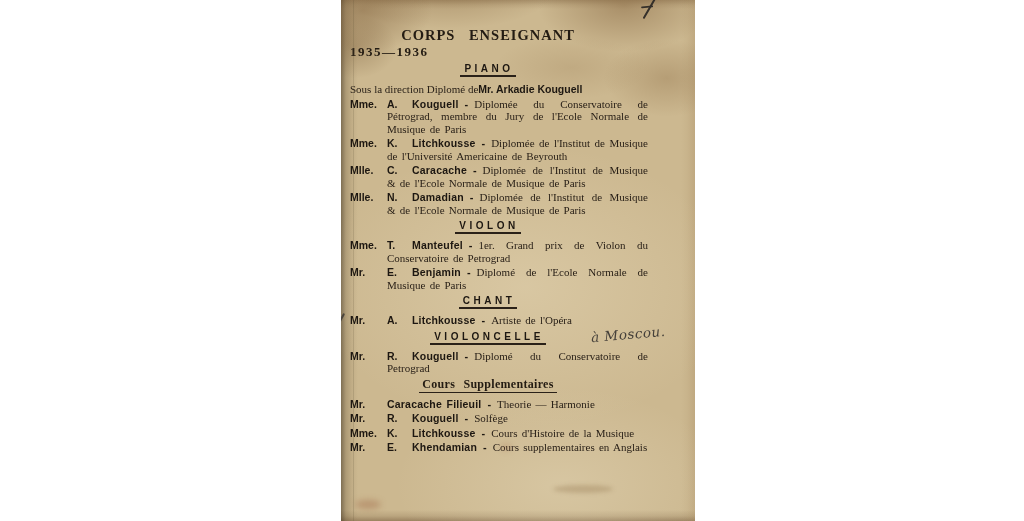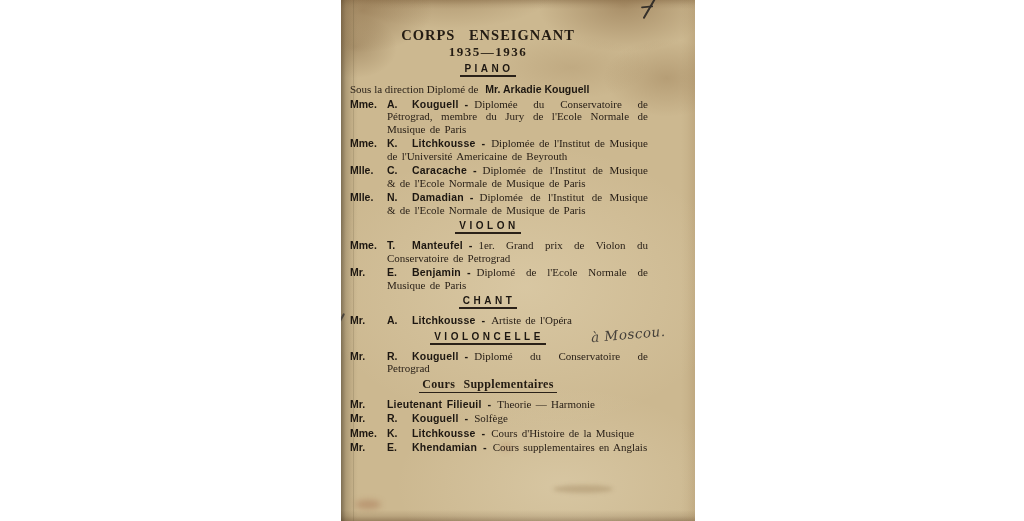--- a/index.html
+++ b/index.html
@@ -30,39 +30,39 @@
   .content{
     position:absolute;left:9px;top:0;width:298px;padding-top:27px;
     font-size:11px;line-height:12.5px;
   }
   .doc-title{
     text-align:center;margin:0 22px 1px 0;
     font:bold 14.5px/16px "Liberation Serif",serif;
     letter-spacing:1px;word-spacing:9px;color:#241c13;
   }
   .doc-years{
-    text-align:center;margin:0 22px 2px 0;
+    text-align:left;margin:0 22px 2px 0;
     font:bold 13px/15px "Liberation Serif",serif;letter-spacing:1.5px;color:#241c13;
   }
   .head-row{text-align:center;margin:1px 22px 5px 0;line-height:14px}
   .head-row.piano-row{margin-bottom:6px}
   .sec-head{
     display:inline-block;
     font:bold 10px/11px "Liberation Sans",sans-serif;
     letter-spacing:3.5px;padding:0 2px 1px 4px;
     border-bottom:2px solid #2a2118;color:#1d1711;text-align:center;
   }
   .cours-head{
     display:inline-block;
     font:bold 12px/13px "Liberation Serif",serif;
     word-spacing:5px;letter-spacing:.3px;padding:0 3px 1px;
     border-bottom:1.5px solid #2a2118;color:#241c13;
   }
   .direction{margin-bottom:2px;white-space:nowrap;color:#2a2118}
-  .dir-name{font:bold 10.5px "Liberation Sans",sans-serif;margin-left:7px;color:var(--name-ink,#1d1711)}
+  .dir-name{font:bold 10.5px "Liberation Sans",sans-serif;color:var(--name-ink,#1d1711)}
   .entry{
     margin-bottom:2px;text-align:justify;
     padding-left:37px;text-indent:-37px;word-spacing:1.5px;
   }
   .pfx,.ini{display:inline-block;text-indent:0;font:bold 10.5px "Liberation Sans",sans-serif;color:var(--name-ink,#1d1711)}
   .pfx{width:37px}
   .ini{width:25px}
   .nm{font:bold 10.5px "Liberation Sans",sans-serif;letter-spacing:.2px;color:var(--name-ink,#1d1711)}
   .sep{font:bold 11px "Liberation Sans",sans-serif;margin:0 6px;color:var(--name-ink,#1d1711)}
   .hand-note{
@@ -115,21 +115,21 @@
     <div class="head-row"><span class="sec-head">CHANT</span></div>
 
     <div class="entry"><span class="pfx">Mr.</span><span class="ini">A.</span><span class="nm">Litchkousse</span><span class="sep">-</span><span class="desc">Artiste de l'Opéra</span></div>
 
     <div class="head-row"><span class="sec-head">VIOLONCELLE</span></div>
 
     <div class="entry"><span class="pfx">Mr.</span><span class="ini">R.</span><span class="nm">Kouguell</span><span class="sep">-</span><span class="desc">Diplomé du Conservatoire de Petrograd</span></div>
 
     <div class="head-row"><span class="cours-head">Cours Supplementaires</span></div>
 
-    <div class="entry"><span class="pfx">Mr.</span><span class="nm">Lieutenant Filieuil</span><span class="sep">-</span><span class="desc">Theorie — Harmonie</span></div>
+    <div class="entry"><span class="pfx">Mr.</span><span class="nm">Caracache Filieuil</span><span class="sep">-</span><span class="desc">Theorie — Harmonie</span></div>
 
     <div class="entry"><span class="pfx">Mr.</span><span class="ini">R.</span><span class="nm">Kouguell</span><span class="sep">-</span><span class="desc">Solfège</span></div>
 
     <div class="entry"><span class="pfx">Mme.</span><span class="ini">K.</span><span class="nm">Litchkousse</span><span class="sep">-</span><span class="desc">Cours d'Histoire de la Musique</span></div>
 
     <div class="entry"><span class="pfx">Mr.</span><span class="ini">E.</span><span class="nm">Khendamian</span><span class="sep">-</span><span class="desc">Cours supplementaires en Anglais</span></div>
 
   </div>
 
   <div class="hand-note">à Moscou.</div>

